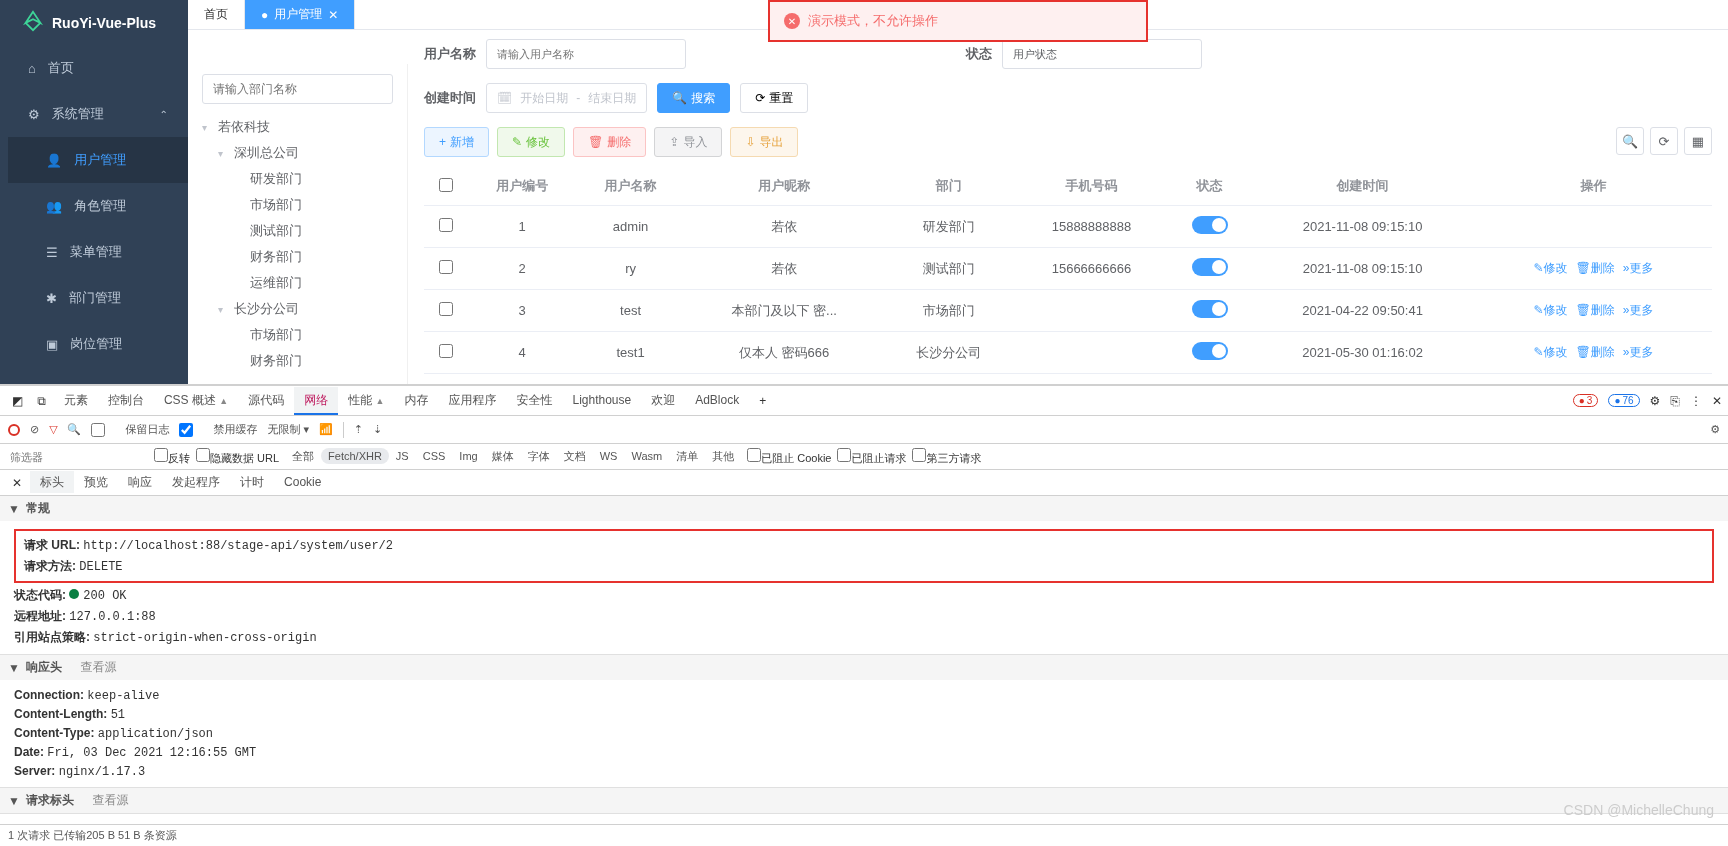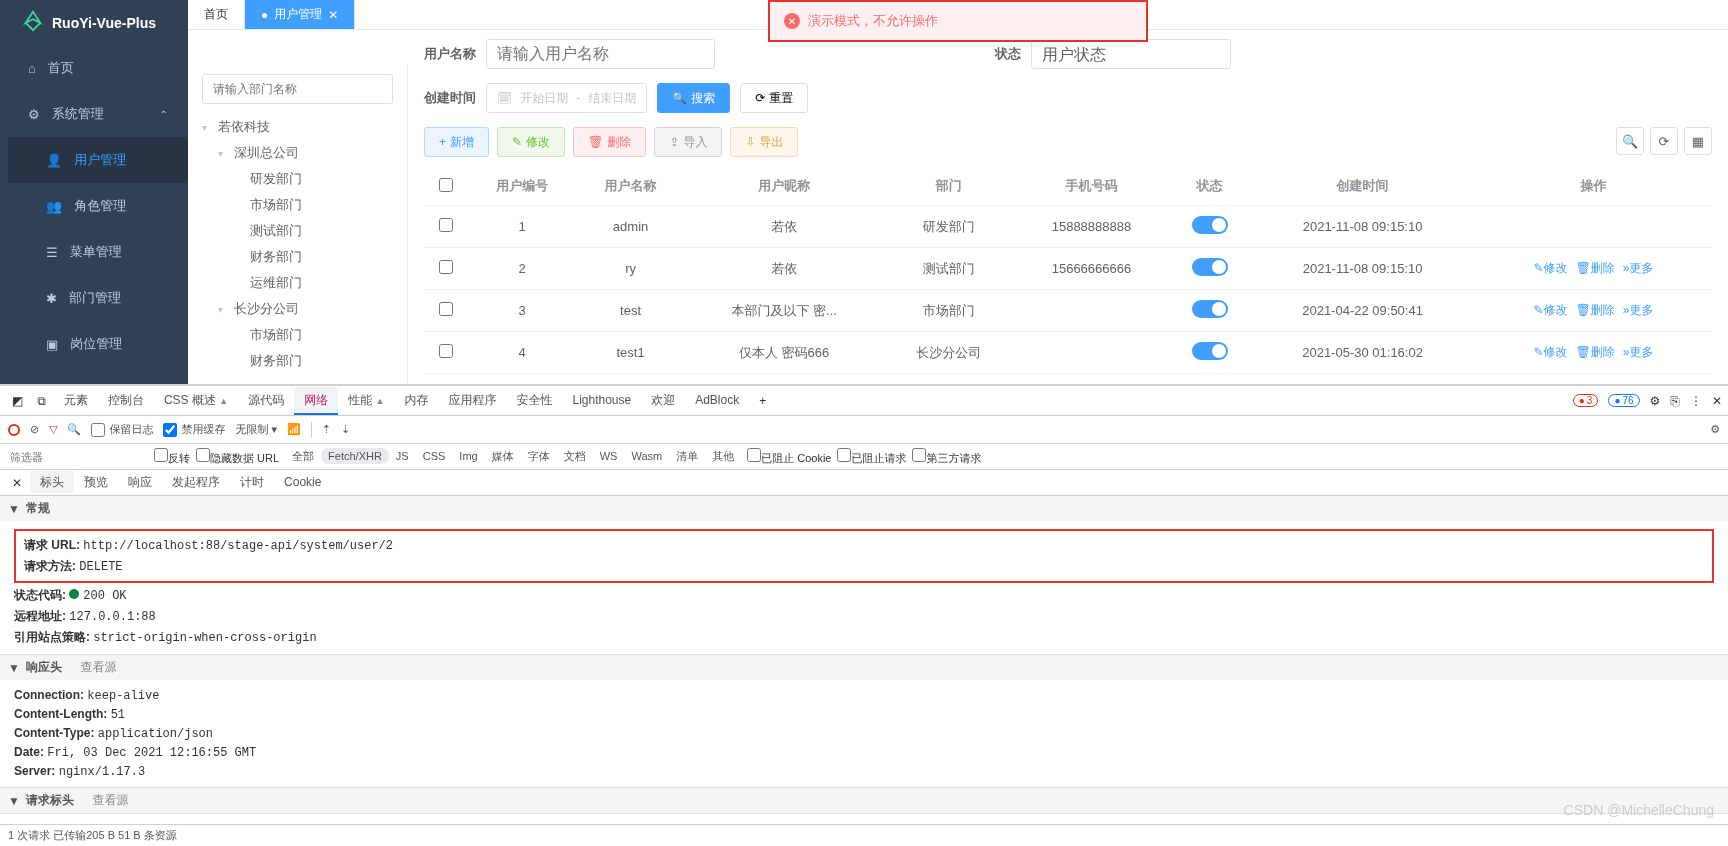--- a/index.html
+++ b/index.html
@@ -21,21 +21,21 @@
 .body { display: flex; flex: 1; overflow: hidden; align-items: flex-end; }
 .tree-panel { width: 220px; padding: 10px 14px; border-right: 1px solid #f0f0f0; }
 .dept-search { width: 100%; height: 30px; border: 1px solid #dcdfe6; border-radius: 3px; padding: 0 10px; font-size: 12px; color: #606266; }
 .tree { margin-top: 10px; font-size: 13px; color: #606266; }
 .tree-node { padding: 4px 0 4px 0; display: flex; align-items: center; gap: 4px; cursor: pointer; }
 .tree-node .arrow { width: 12px; font-size: 10px; color: #c0c4cc; }
 .tree-children { padding-left: 16px; }
 .right-panel { flex: 1; padding: 10px 16px; overflow: auto; }
 .form-row { display: flex; align-items: center; gap: 10px; margin-bottom: 14px; flex-wrap: wrap; }
 .lbl { font-size: 13px; color: #606266; font-weight: 600; }
-.inp { height: 30px; border: 1px solid #dcdfe6; border-radius: 3px; padding: 0 10px; font-size: 16px; color: #606266; min-width: 200px; }
+.inp { height: 30px; border: 1px solid #dcdfe6; border-radius: 3px; padding: 0 10px; font-size: 11px; color: #606266; min-width: 200px; }
 .date-inp { display: inline-flex; align-items: center; height: 30px; border: 1px solid #dcdfe6; border-radius: 3px; padding: 0 10px; gap: 8px; color: #c0c4cc; font-size: 12px; }
 .btn { height: 30px; padding: 0 14px; border-radius: 3px; border: 1px solid #dcdfe6; background: #fff; cursor: pointer; display: inline-flex; align-items: center; gap: 4px; font-size: 12px; }
 .btn.primary { background: #409eff; border-color: #409eff; color: #fff; }
 .btn.add { color: #409eff; border-color: #b3d8ff; background: #ecf5ff; }
 .btn.edit { color: #67c23a; border-color: #c2e7b0; background: #f0f9eb; }
 .btn.del { color: #f56c6c; border-color: #fbc4c4; background: #fef0f0; }
 .btn.imp { color: #909399; border-color: #d3d4d6; background: #f4f4f5; }
 .btn.exp { color: #e6a23c; border-color: #f5dab1; background: #fdf6ec; }
 .toolbar { display: flex; gap: 8px; margin-bottom: 10px; }
 .toolbar-right { margin-left: auto; display: flex; gap: 6px; }
@@ -56,21 +56,21 @@
 .dt-tab { padding: 6px 10px; cursor: pointer; color: #555; }
 .dt-tab.active { border-bottom: 2px solid #1a73e8; color: #be185d; background: #f1f3f4; }
 .dt-tab .sup { font-size: 9px; color: #888; }
 .dt-tabs-right { margin-left: auto; display: flex; align-items: center; gap: 10px; }
 .badge-red { background: #fff; border: 1px solid #d93025; color: #d93025; padding: 0 5px; border-radius: 8px; font-size: 10px; }
 .badge-red::before { content: "●"; margin-right: 2px; }
 .badge-blue { background: #fff; border: 1px solid #1a73e8; color: #1a73e8; padding: 0 5px; border-radius: 8px; font-size: 10px; }
 .badge-blue::before { content: "●"; margin-right: 2px; }
 .dt-toolbar { display: flex; align-items: center; height: 28px; border-bottom: 1px solid #d0d0d0; padding: 0 8px; gap: 10px; font-size: 11px; color: #555; }
 .rec { width: 12px; height: 12px; border: 2px solid #d93025; border-radius: 50%; }
-.dt-toolbar label { display: flex; align-items: center; gap: 4px; }
+.dt-toolbar label { display: flex; align-items: center; gap: 20px; }
 .dt-filter { display: flex; align-items: center; height: 26px; border-bottom: 1px solid #d0d0d0; padding: 0 8px; gap: 6px; font-size: 11px; }
 .filter-input { border: none; outline: none; width: 140px; font-size: 11px; padding: 2px; }
 .pill { padding: 2px 7px; cursor: pointer; color: #555; }
 .pill.active { background: #e8eaed; border-radius: 8px; }
 .dt-body { display: flex; flex: 1; overflow: hidden; }
 .dt-left { width: 280px; border-right: 1px solid #d0d0d0; display: flex; flex-direction: column; }
 .dt-left-head { padding: 4px 8px; border-bottom: 1px solid #d0d0d0; color: #555; }
 .dt-left-item { padding: 4px 8px; background: #dbe8ff; display: flex; align-items: center; gap: 6px; cursor: pointer; }
 .file-icon { color: #888; }
 .dt-right { flex: 1; display: flex; flex-direction: column; overflow: auto; }

